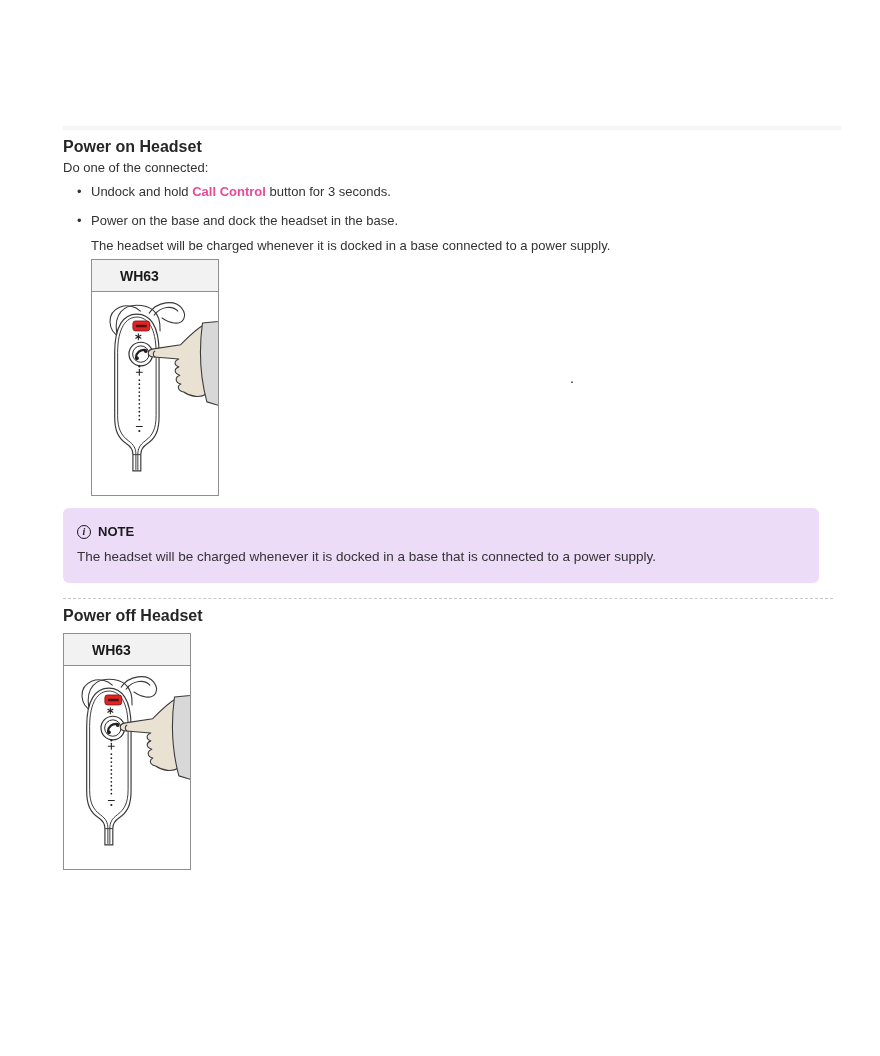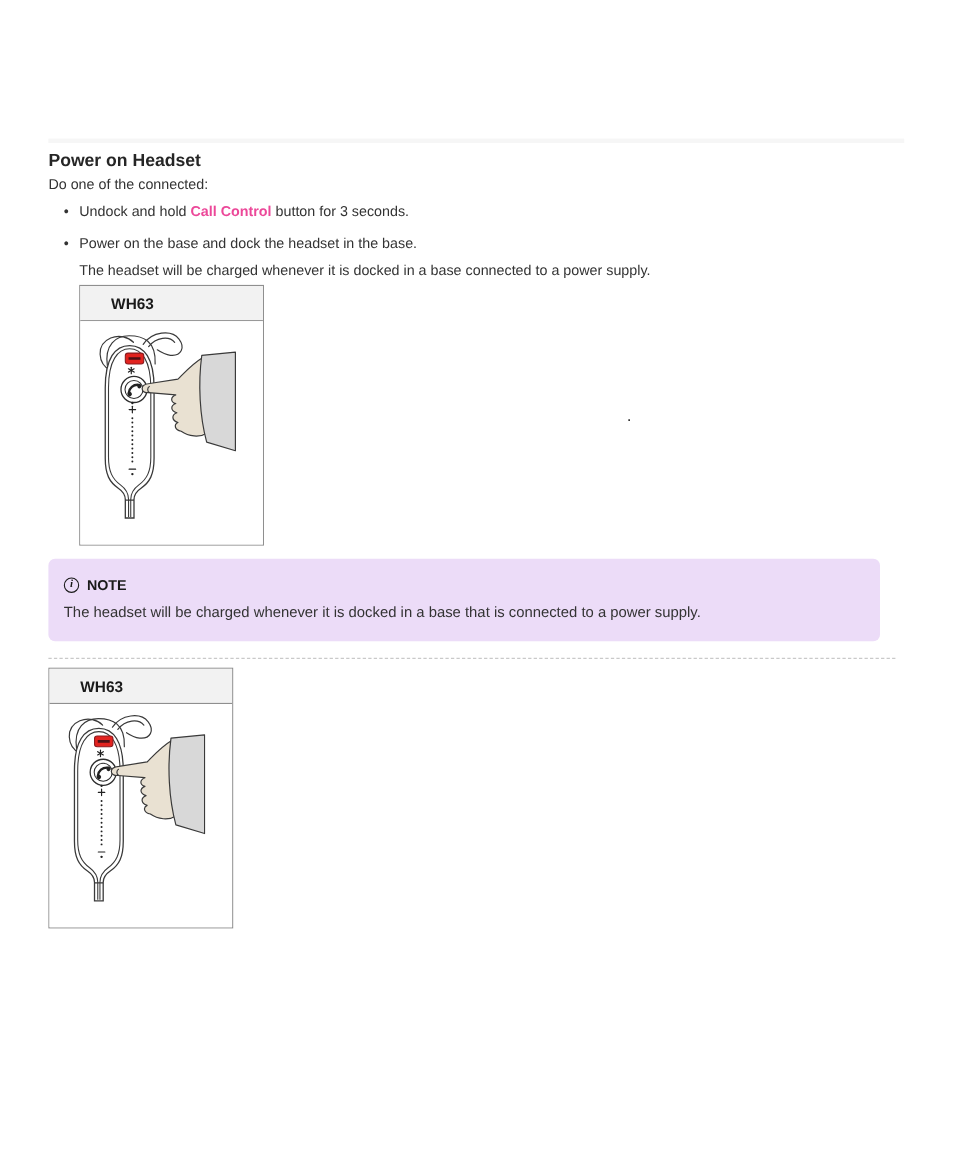--- a/index.html
+++ b/index.html
@@ -1,32 +1,32 @@
 <!DOCTYPE html>
 <html><head>
 <meta charset="utf-8">
 <style>
   html,body{margin:0;padding:0;}
   body{
     width:880px;height:1056px;background:#ffffff;overflow:hidden;
     font-family:"Liberation Sans","DejaVu Sans",sans-serif;color:#333;
     position:relative;
   }
-  .content{margin-left:44px;padding-top:126px;width:786px;}
+  .content{margin-left:63px;padding-top:126px;width:786px;}
   .top-rule{width:778px;height:4px;background:#f6f6f6;}
   h2.sec-title{margin:8px 0 0;font-size:16px;line-height:18px;font-weight:bold;color:#262626;}
   p.intro{margin:4px 0 0;font-size:13px;line-height:15px;color:#333;}
   ul.bullets{list-style:none;margin:9px 0 0;padding:0;font-size:13px;line-height:15px;color:#333;}
   ul.bullets li{position:relative;padding-left:28px;}
   ul.bullets li + li{margin-top:14px;}
   ul.bullets li::before{content:"\2022";position:absolute;left:14px;top:0;color:#333;}
   p.sub-note{margin:10px 0 0;font-size:13px;line-height:15px;color:#333;}
   b{font-weight:bold;color:#ec4899;}
 
-  .device-card{border:1px solid #8f8f8f;background:#fff;width:168px;box-sizing:border-box;}
+  .device-card{border:1px solid #8f8f8f;background:#fff;width:128px;box-sizing:border-box;}
   .card1{margin-top:6px;margin-left:28px;}
   .card2{margin-top:8px;margin-left:0;}
   .device-tab{height:32px;line-height:32px;background:#f2f2f2;border-bottom:1px solid #8f8f8f;
     font-size:14px;font-weight:bold;color:#1a1a1a;padding-left:28px;box-sizing:border-box;}
   .device-art{height:203px;background:#fff;overflow:hidden;}
 
   .note-box{margin-top:12px;width:756px;box-sizing:border-box;background:#ecdcf8;
     border-radius:6px;padding:16px 14px 18px;}
   .note-title{display:flex;align-items:center;gap:7px;font-size:13px;font-weight:bold;color:#1a1a1a;}
   .info-icon{width:14px;height:14px;border:1.4px solid #1a1a1a;border-radius:50%;
@@ -143,20 +143,21 @@
           <span>i</span>
         </span>
       <span>NOTE</span>
     </div>
     <p class="note-text">The headset will be charged whenever it is docked in a base that is connected to a power supply.</p>
   </div>
 
   <div class="dashed-rule"></div>
 
   <section>
+    <h2 class="sec-title">Power off Headset</h2>
 
     <div class="device-card card2">
       <div class="device-tab">
         <span>WH63</span>
       </div>
       <div class="device-art">
         <svg width="142" height="203" viewBox="0 0 144 203">
           <use href="#headset-art" xlink:href="#headset-art"></use>
         </svg>
       </div>

